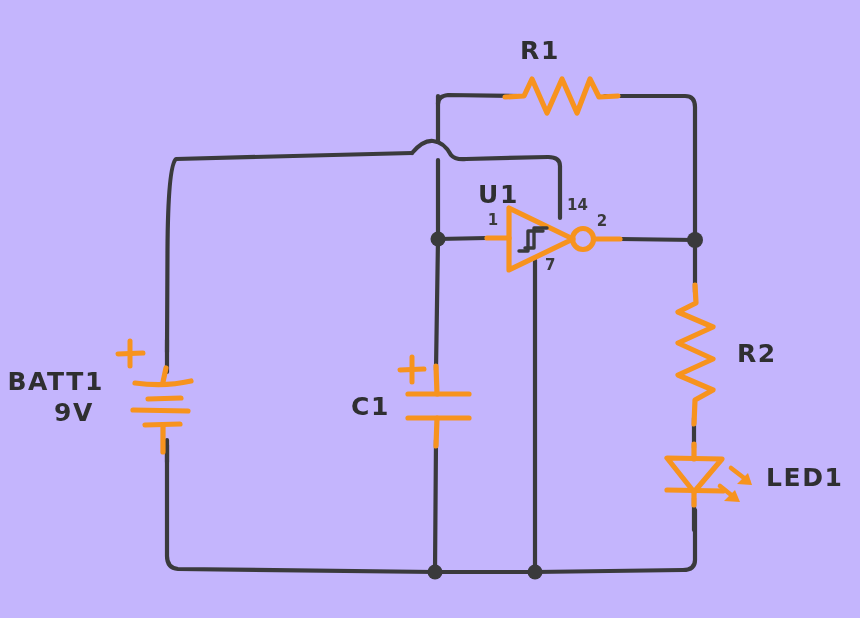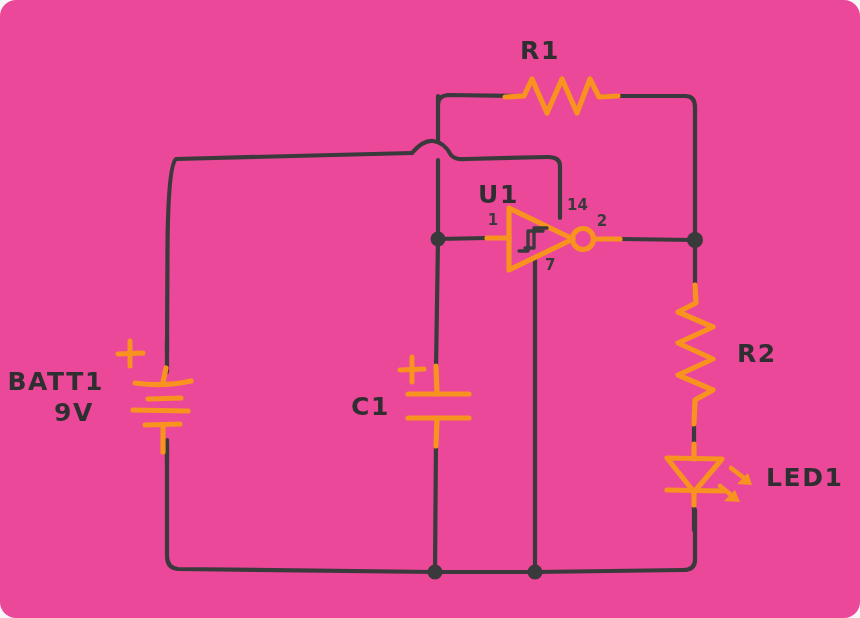--- a/index.html
+++ b/index.html
@@ -11,22 +11,21 @@
   body {
     width: 860px;
     height: 618px;
     font-family: "DejaVu Sans", sans-serif;
     overflow: hidden;
   }
   #canvas-wrap {
     position: relative;
     width: 860px;
     height: 618px;
-    background: #ec4899;
-    border-radius: 16px;
+    background: #c4b5fd;
   }
   svg#schematic {
     display: block;
     width: 860px;
     height: 618px;
   }
   .wire {
     fill: none;
     stroke: #3a3a3c;
     stroke-width: 4.2;

